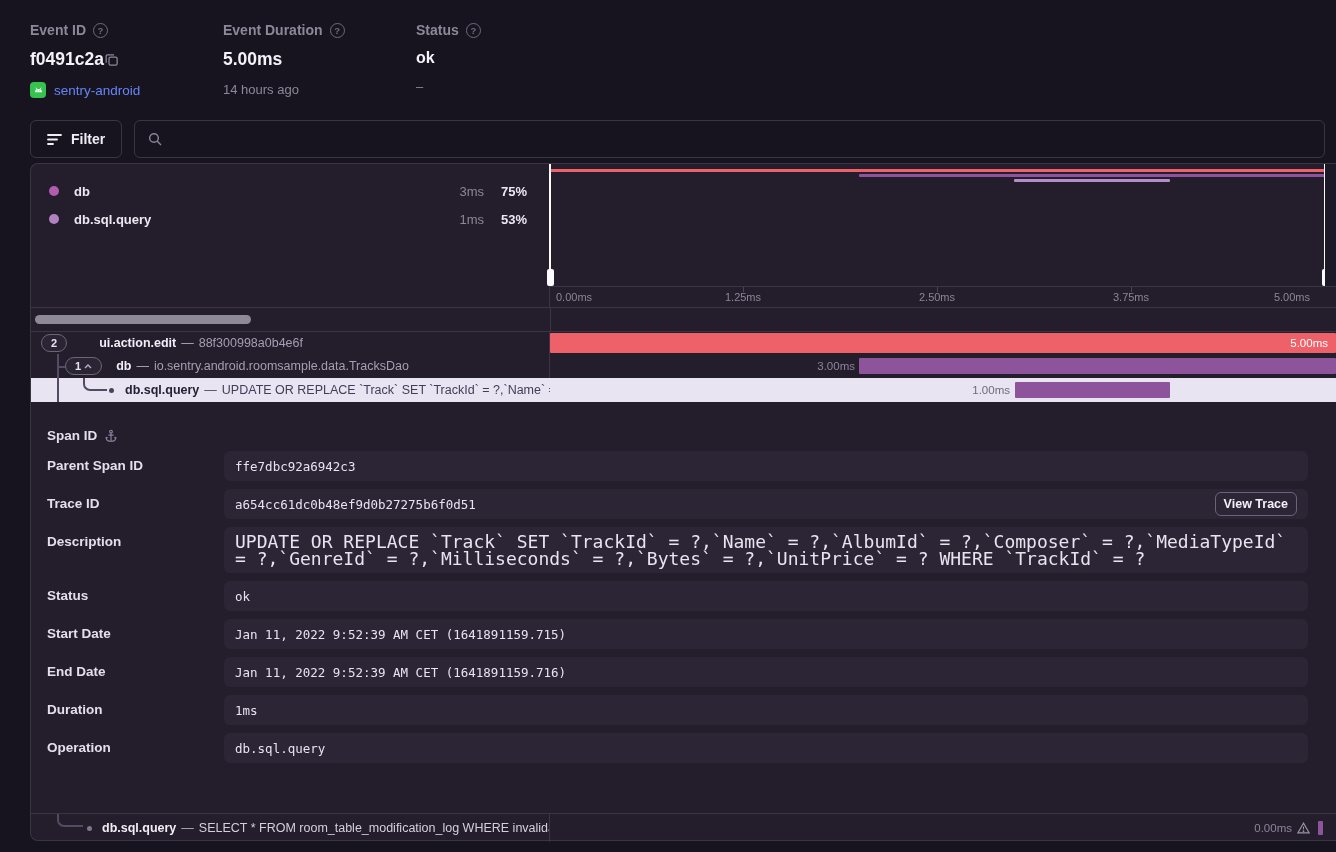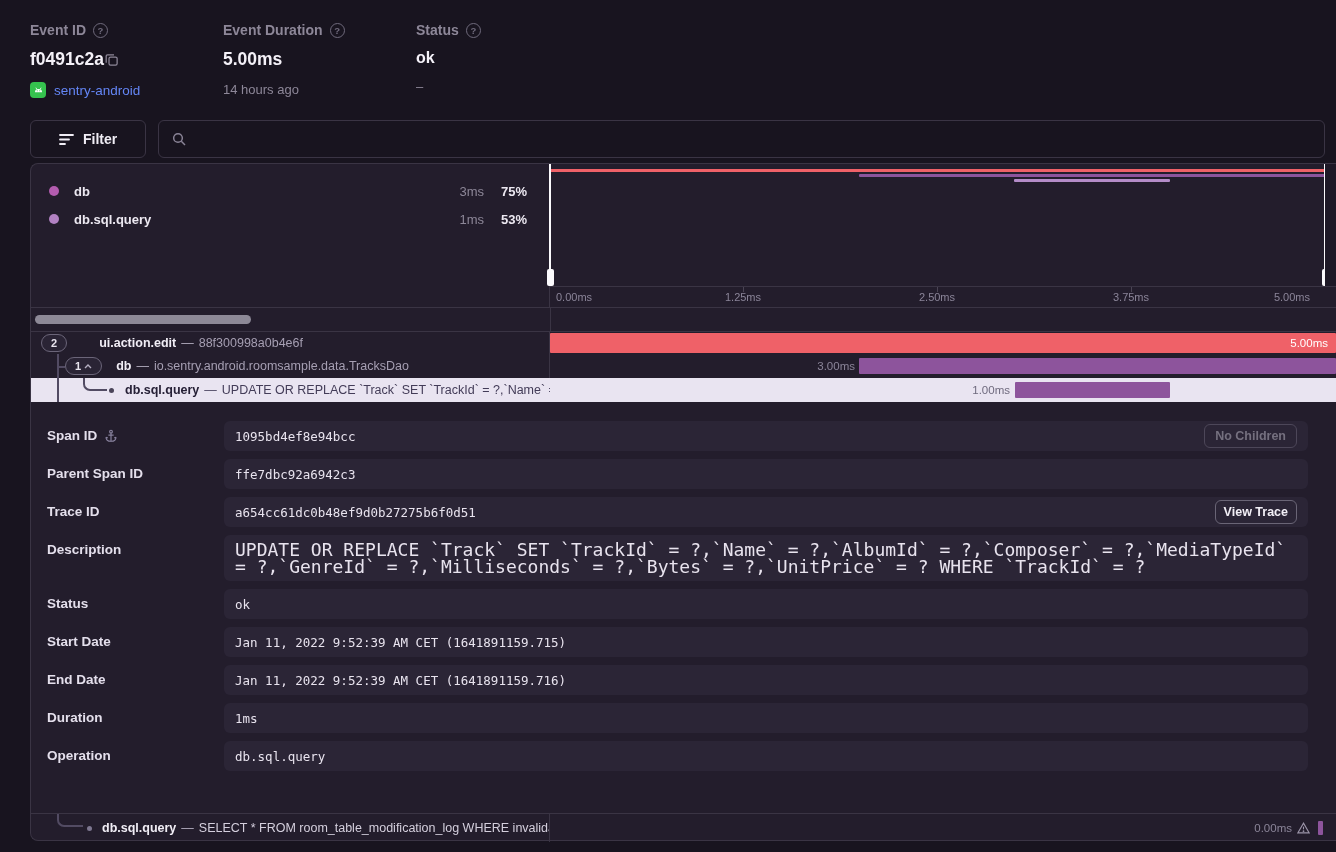--- a/index.html
+++ b/index.html
@@ -30,21 +30,21 @@
   .qicon::after{content:"?"}
   .hvalue{display:flex;align-items:center;font-size:17.5px;font-weight:600;color:#f4f1f8;margin-bottom:12px}
   .hsub{font-size:13px;color:var(--gray)}
   .copy-ic{color:#8d8798;cursor:pointer}
   .proj{display:flex;align-items:center;gap:8px}
   .proj-ic{width:16px;height:16px;border-radius:4px;background:#35c24e;display:inline-flex;align-items:center;justify-content:center}
   .proj-link{font-size:13.5px;color:#6486f6;text-decoration:none;cursor:pointer}
 
   
   .toolbar{position:absolute;left:30px;top:120px;right:11px;display:flex;gap:12px}
-  .filter-btn{height:38px;padding:0 28px;border:1px solid var(--border);border-radius:6px;background:transparent;display:flex;align-items:center;gap:9px;color:#f0edf5;font-size:14px;font-weight:700;cursor:pointer}
+  .filter-btn{height:38px;padding:0 16px;border:1px solid var(--border);border-radius:6px;background:transparent;display:flex;align-items:center;gap:9px;color:#f0edf5;font-size:14px;font-weight:700;cursor:pointer}
   .search{flex:1;height:38px;border:1px solid var(--border);border-radius:6px;display:flex;align-items:center;padding:0 12px;gap:9px}
   .search input{flex:1;background:transparent;border:none;outline:none;color:#d8d3e0;font-size:14px;font-family:"Liberation Sans",sans-serif}
   .search input::placeholder{color:#8a8497}
 
   
   .panel{position:absolute;left:30px;top:163px;width:1306px;height:678px;background:var(--panel-bg);border:1px solid var(--border);border-right:none;border-radius:8px 0 0 8px}
 
   
   .top{height:144px;display:flex;border-bottom:1px solid var(--border)}
   .legend{width:519px;border-right:1px solid var(--border);padding-top:13px}
@@ -310,24 +310,20 @@
             <svg width="14" height="14" viewBox="0 0 24 24" fill="none" stroke="currentColor" stroke-width="2">
                 <circle cx="12" cy="4.5" r="2.3"></circle>
                 <line x1="12" y1="6.8" x2="12" y2="21"></line>
                 <line x1="7.5" y1="10.5" x2="16.5" y2="10.5"></line>
                 <path d="M3.5 14 C3.5 18.5 7.5 21 12 21 C16.5 21 20.5 18.5 20.5 14"></path>
                 <path d="M3.5 14 L6.5 15.5"></path>
                 <path d="M20.5 14 L17.5 15.5"></path>
               </svg>
           </span>
         </div>
-        <div class="dbox">
-          <span>1095bd4ef8e94bcc</span>
-          <span class="nochild">No Children</span>
-        </div>
       </div>
 
       <div class="drow">
         <div class="dlabel">
             <span>Parent Span ID</span>
           </div>
         <div class="dbox">
             <span>ffe7dbc92a6942c3</span>
           </div>
       </div>

